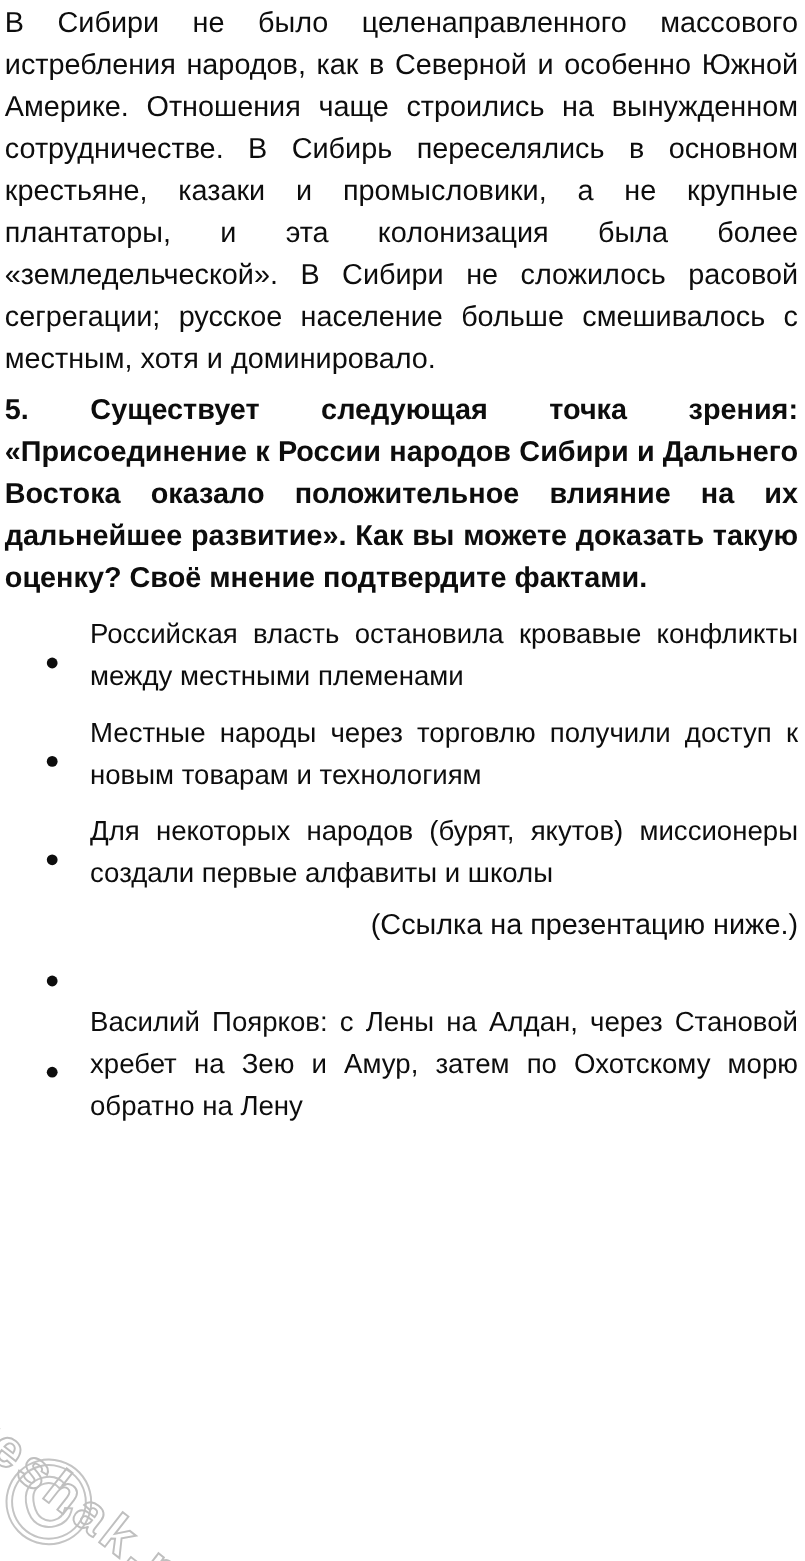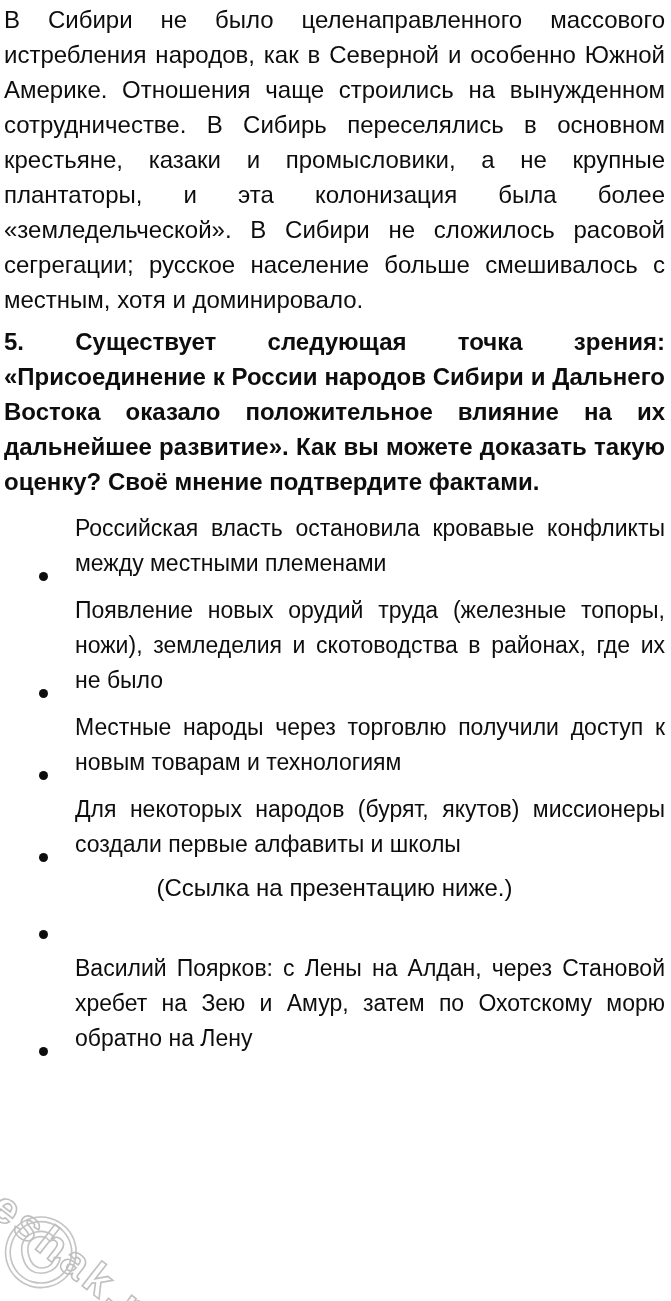--- a/index.html
+++ b/index.html
@@ -32,30 +32,30 @@
     line-height: 35px;
     text-align: justify;
     text-justify: inter-word;
   }
   .heading {
     font-weight: 700;
     margin-top: 5px;
     margin-bottom: 7px;
   }
   .note {
-    text-align: center;
+    text-align: right;
   }
   ul.bullets {
     list-style: none;
     margin: 0 0 8px 0;
     padding: 0;
   }
   ul.bullets li {
     display: flex;
-    align-items: flex-end;
+    align-items: center;
     margin: 12px 0 6px 0;
   }
   .dot {
     flex: 0 0 auto;
     width: 9px;
     height: 9px;
     border-radius: 50%;
     background: #0d0d0d;
     margin: 13px 27px 0 35px;
   }
@@ -117,24 +117,20 @@
 
     <p class="para heading">5. Существует следующая точка зрения: «Присоединение к России народов Сибири и Дальнего Востока оказало положительное влияние на их дальнейшее развитие». Как вы можете доказать такую оценку? Своё мнение подтвердите фактами.</p>
 
     <ul class="bullets">
       <li>
         <span class="dot"></span>
         <span class="bullet-text">Российская власть остановила кровавые конфликты между местными племенами</span>
       </li>
       <li>
         <span class="dot"></span>
-        <span class="bullet-text">Появление новых орудий труда (железные топоры, ножи), земледелия и скотоводства в районах, где их не было</span>
-      </li>
-      <li>
-        <span class="dot"></span>
         <span class="bullet-text">Местные народы через торговлю получили доступ к новым товарам и технологиям</span>
       </li>
       <li>
         <span class="dot"></span>
         <span class="bullet-text">Для некоторых народов (бурят, якутов) миссионеры создали первые алфавиты и школы</span>
       </li>
     </ul>
 
 
     <p class="para note">(Ссылка на презентацию ниже.)</p>

